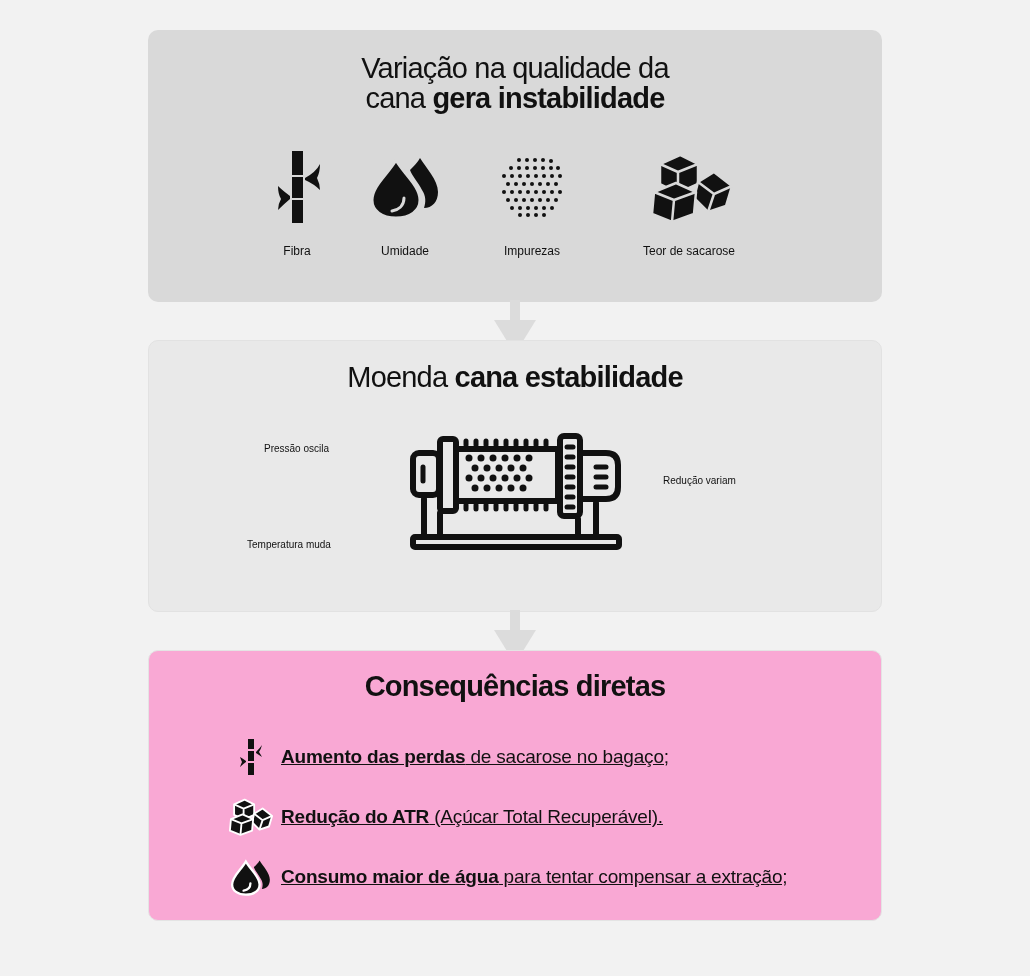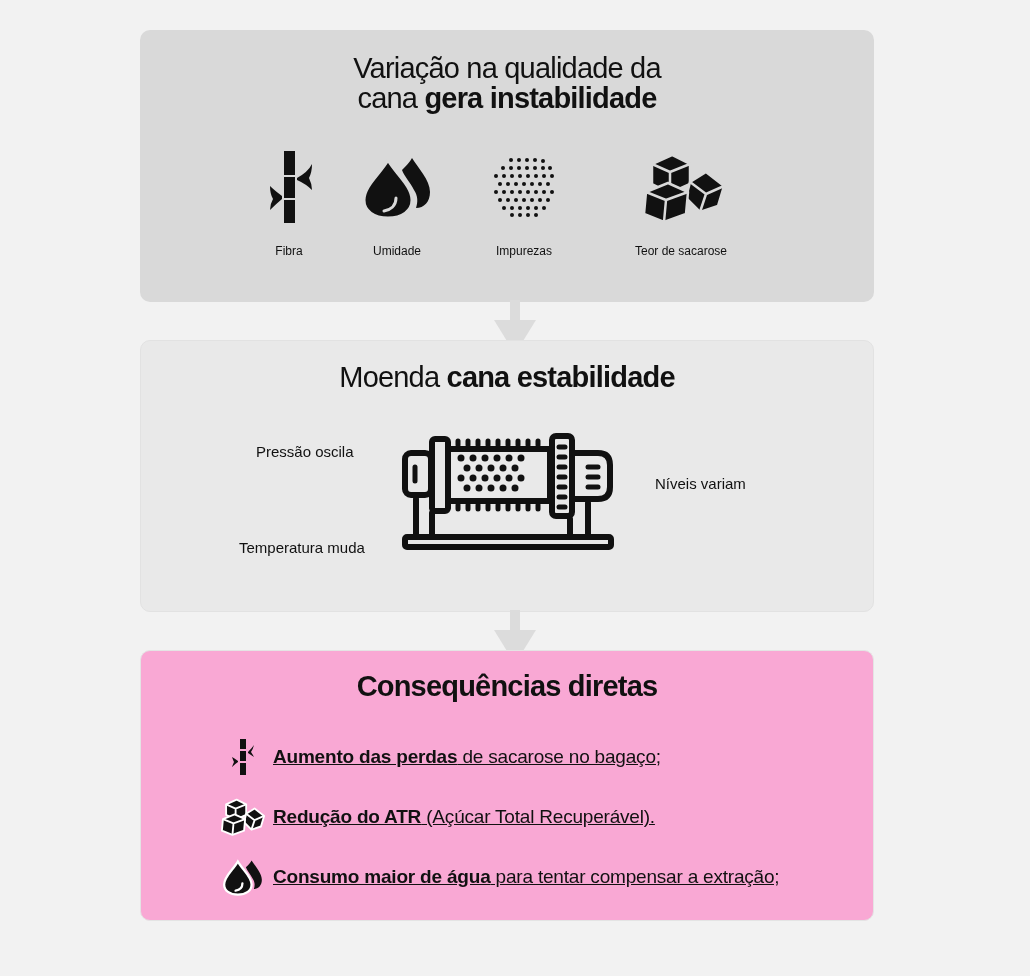--- a/index.html
+++ b/index.html
@@ -1,30 +1,30 @@
 <!DOCTYPE html>
 <html><head>
   <meta charset="utf-8">
   <style>
     * { box-sizing: border-box; margin: 0; padding: 0; }
     html, body { width: 1030px; height: 976px; background: #f2f2f2; font-family: "Liberation Sans", "DejaVu Sans", sans-serif; color: #111; overflow: hidden; }
     .page { position: relative; width: 1030px; height: 976px; }
-    .card { position: absolute; left: 140px; width: 734px; border-radius: 10px; padding-left: 32px; }
+    .card { position: absolute; left: 148px; width: 734px; border-radius: 10px; padding-left: 32px; }
     .card1 { top: 30px; height: 272px; background: #d9d9d9; }
     .card2 { top: 340px; height: 272px; background: #e9e9e9; border: 1px solid #e2e2e2; }
     .card3 { top: 650px; height: 271px; background: #f9a8d4; border: 1px solid #e4e4e4; }
     .title { position: absolute; left: 0; right: 0; text-align: center; font-size: 29px; line-height: 30px; letter-spacing: -0.8px; color: #111; }
     .title b { font-weight: 700; }
     .card1 .title { top: 23px; font-weight: 400; }
     .card2 .title { top: 21px; }
     .card3 .title { top: 20px; font-weight: 700; }
     .icon-col { position: absolute; top: 118px; display: flex; flex-direction: column; align-items: center; }
     .icon-col svg { display: block; }
     .icon-label { position: absolute; top: 214px; font-size: 12px; color: #111; white-space: nowrap; transform: translateX(-50%); }
-    .side-label { position: absolute; font-size: 15px; color: #111; white-space: nowrap; text-align: right; }
+    .side-label { position: absolute; font-size: 10px; color: #111; white-space: nowrap; text-align: right; }
     .mill { position: absolute; left: 261px; top: 92px; }
     .conseq-list { position: absolute; left: 72px; top: 76px; }
     .conseq-item { display: flex; align-items: center; height: 60px; }
     .conseq-icon { width: 60px; display: flex; justify-content: center; align-items: center; }
     .conseq-text { font-size: 19px; color: #111; letter-spacing: -0.2px; white-space: nowrap; text-decoration: underline; }
     .conseq-text b { font-weight: 700; }
     .arrow { position: absolute; left: 494px; width: 42px; }
   </style>
 </head>
 <body>
@@ -135,21 +135,21 @@
   <svg class="arrow" style="top:300px;" height="56" viewBox="0 0 42 56">
     <rect x="16" y="0" width="10" height="22" fill="#dcdcdc"></rect>
     <path d="M0 20 L42 20 L21 54 Z" fill="#dcdcdc"></path>
   </svg>
 
   <div class="card card2">
     <div class="title"><span>Moenda </span><b>cana estabilidade</b></div>
 
     <div class="side-label" style="left:115px; top:102px;">Pressão oscila</div>
     <div class="side-label" style="left:98px; top:198px;">Temperatura muda</div>
-    <div class="side-label" style="left:514px; top:134px;">Níveis variam</div>
+    <div class="side-label" style="left:514px; top:134px;">Redução variam</div>
 
     <svg class="mill" width="212" height="118" viewBox="0 0 212 118" fill="none" stroke="#111" stroke-width="6" stroke-linecap="round" stroke-linejoin="round">
       <rect x="3" y="20" width="26" height="42" rx="6"></rect>
       <line x1="13" y1="34" x2="13" y2="48" stroke-width="5"></line>
       <rect x="30" y="6" width="16" height="72" rx="3"></rect>
       <rect x="46" y="16" width="102" height="52"></rect>
       <g stroke-width="5">
         <line x1="56" y1="8" x2="56" y2="12"></line>
           <line x1="66" y1="8" x2="66" y2="12"></line>
           <line x1="76" y1="8" x2="76" y2="12"></line>

